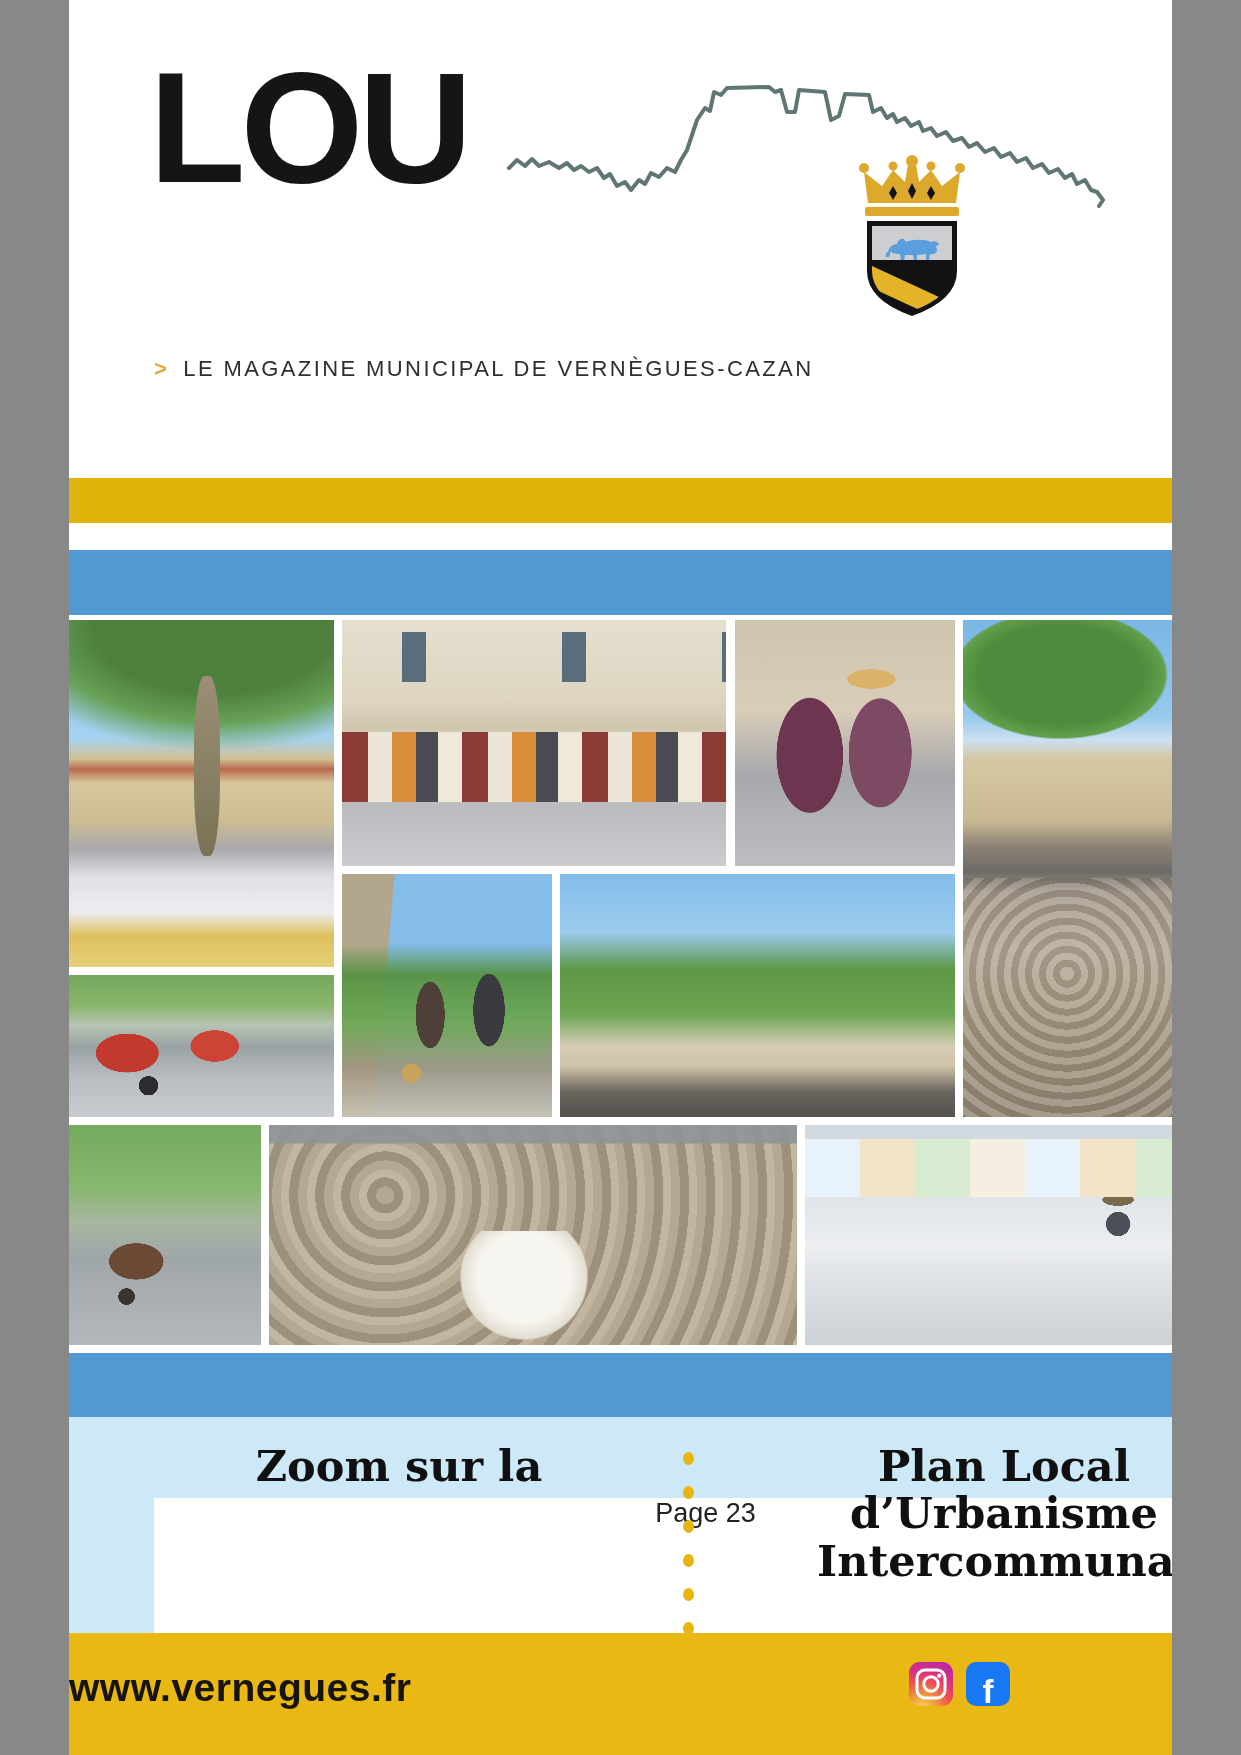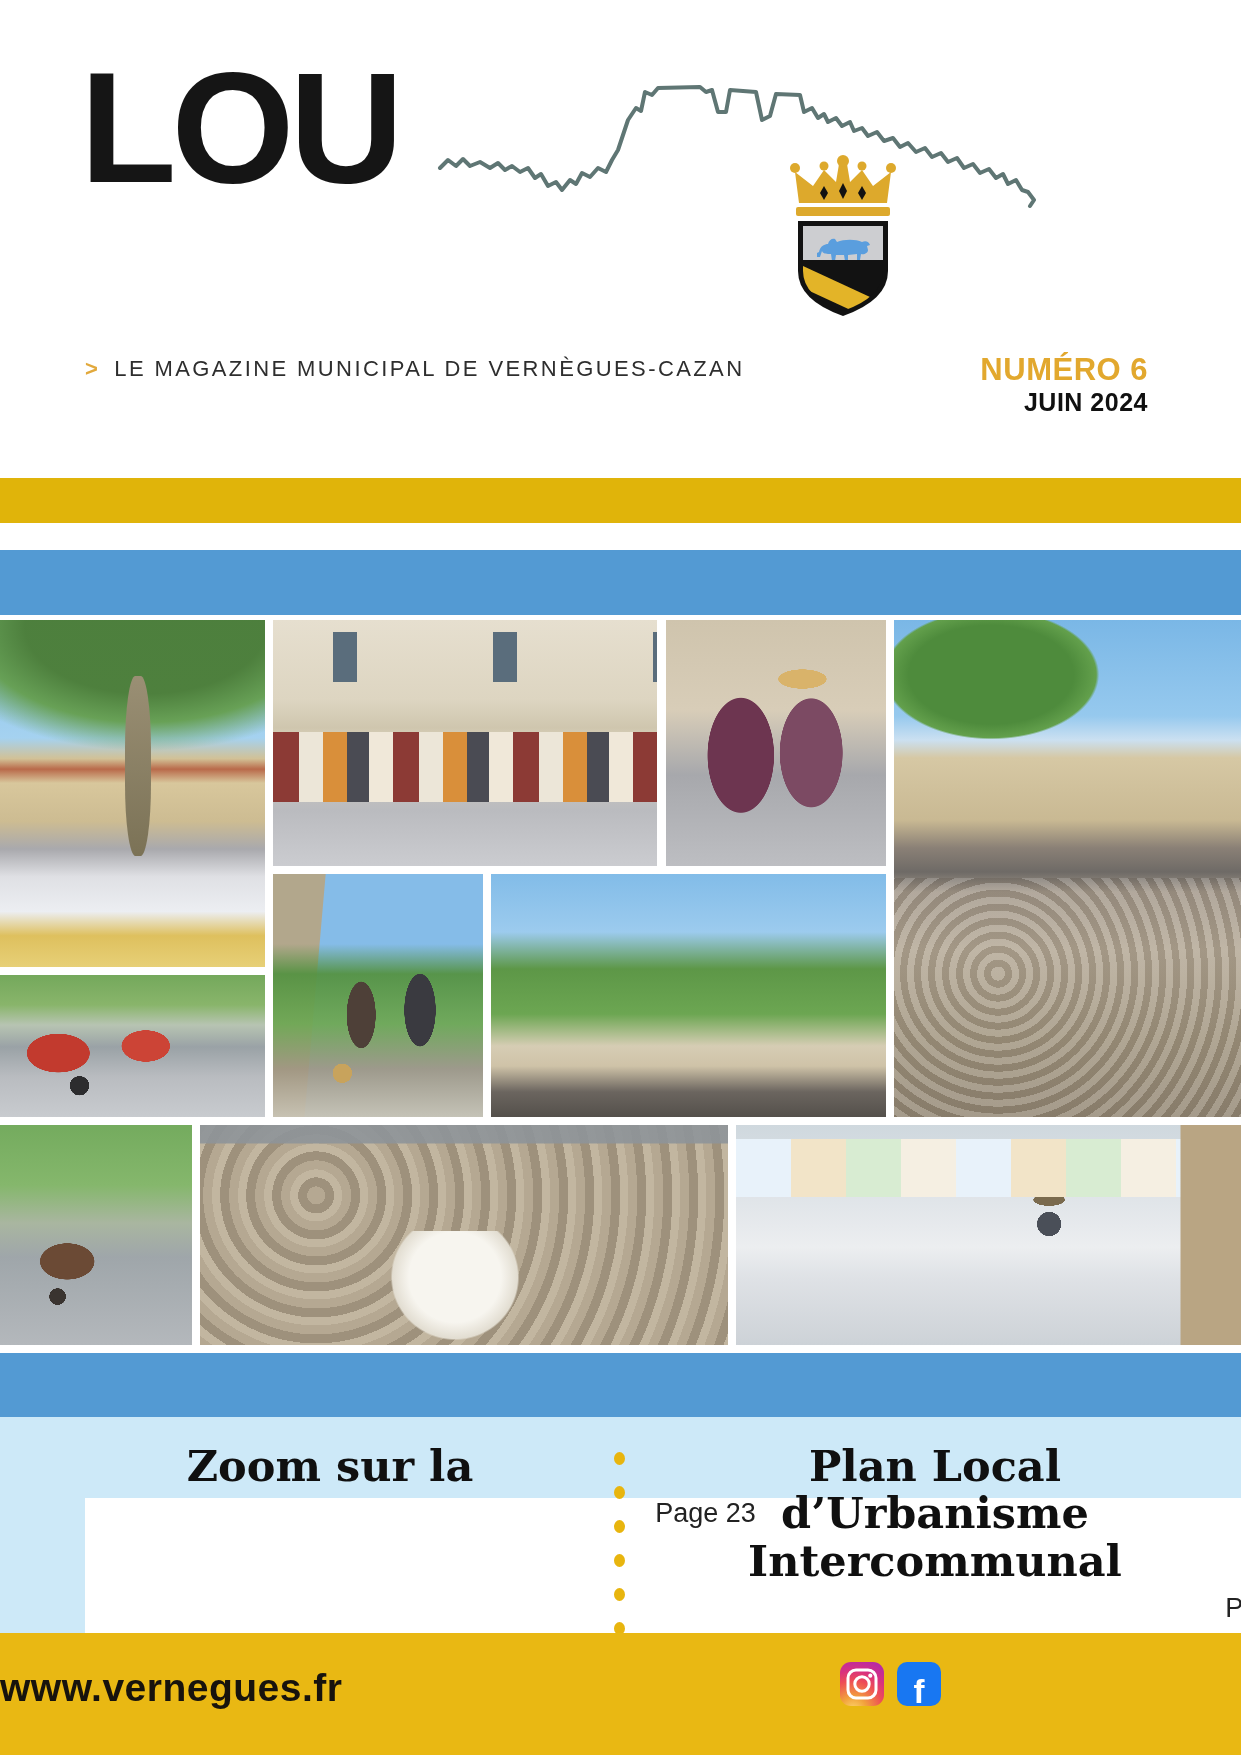--- a/index.html
+++ b/index.html
@@ -1,16 +1,16 @@
 <!DOCTYPE html>
 <html><head>
 <meta charset="utf-8">
 <style>
   html,body{margin:0;padding:0;background:#888;}
-  .page{position:relative;width:1241px;height:1755px;background:#ffffff;overflow:hidden;
+  .page{position:relative;width:1103px;height:1755px;background:#ffffff;overflow:hidden;
         font-family:"Liberation Sans",sans-serif;margin:0 auto;}
   .abs{position:absolute;}
 
   
   .logo-line{position:absolute;left:80px;font-weight:900;font-size:158px;letter-spacing:-5px;
              color:#151515;line-height:1;white-space:nowrap;}
   .logo-l1{top:48px;}
   .logo-l2{top:168px;}
   .skyline{position:absolute;left:0;top:0;width:1241px;height:478px;pointer-events:none;}
   .crest{position:absolute;left:786px;top:152px;width:114px;height:166px;}
@@ -153,24 +153,20 @@
         <rect x="17" y="107" width="80" height="60" fill="#121212"></rect>
         <polygon points="17,113 97,150 97,172 17,135" fill="#e3b428"></polygon>
       </g>
     </g>
   </svg>
 
   <div class="tagline">
     <span class="chev">&gt;</span><span>LE MAGAZINE MUNICIPAL DE VERNÈGUES-CAZAN</span>
   </div>
 
-  <div class="issue">
-    <div class="issue-number">NUMÉRO 6</div>
-    <div class="issue-date">JUIN 2024</div>
-  </div>
 
   <div class="abs band-gold"></div>
   <div class="abs band-blue-1"></div>
 
   <div class="ph pA1" title="Stand under the plane tree on the village square"></div>
   <div class="ph pA2" title="Folk group in traditional dress in front of the Mairie-École"></div>
   <div class="ph pA3" title="Two women in Provençal costume with straw hat"></div>
   <div class="ph pA4" title="Crowd watching the sheep flock in the village"></div>
   <div class="ph pB1" title="Red tractors parading on the road"></div>
   <div class="ph pB2" title="Three musicians in traditional dress with baskets"></div>

